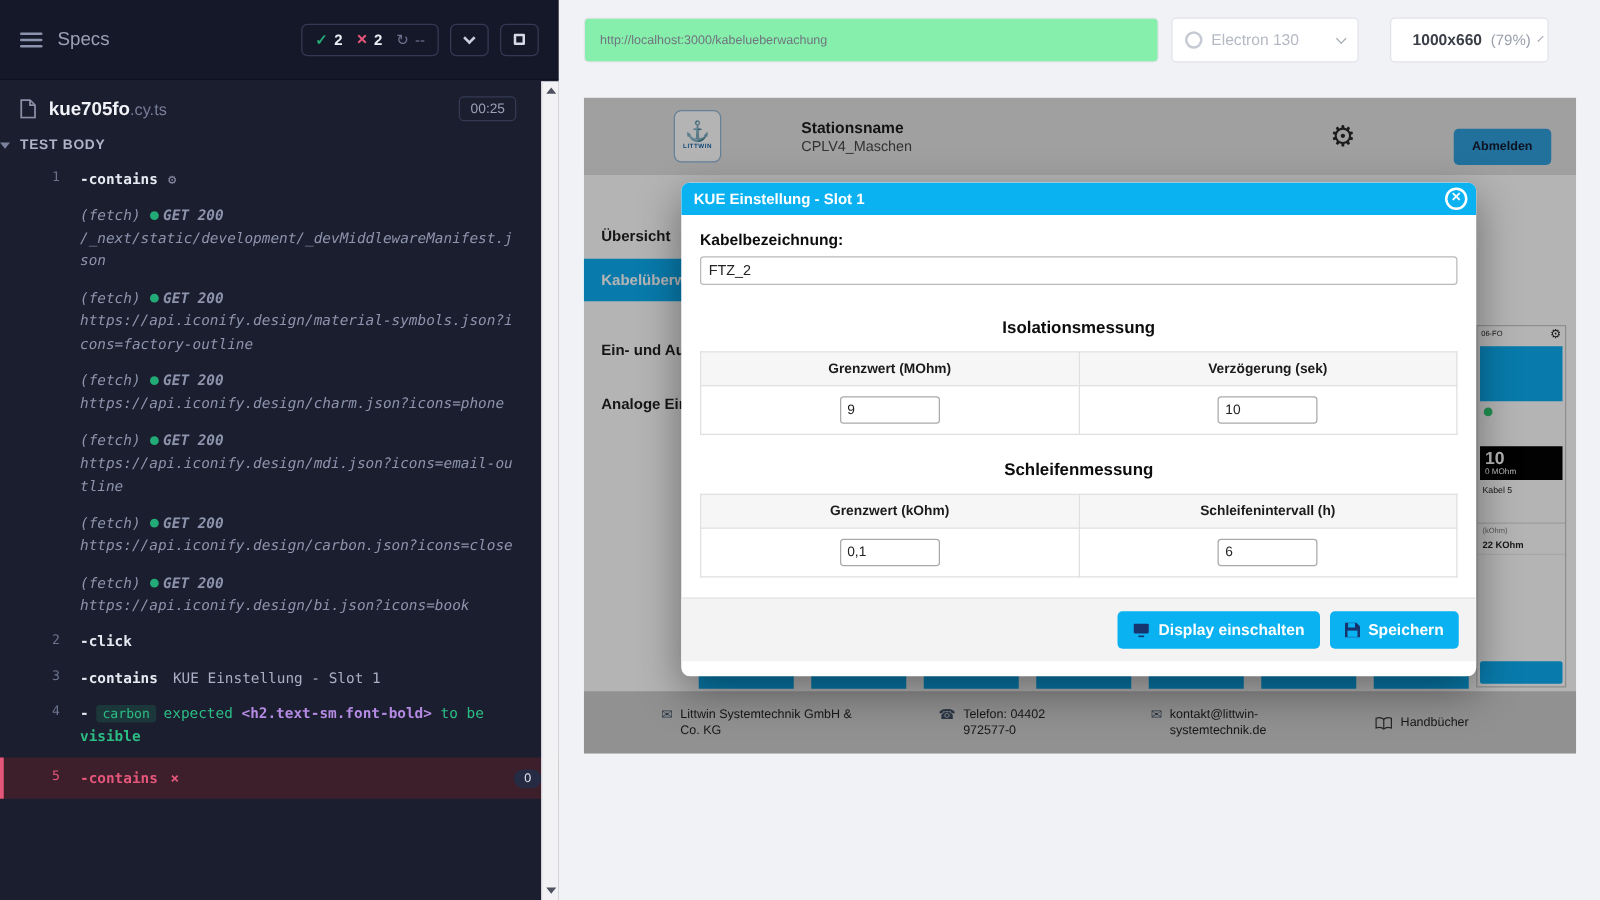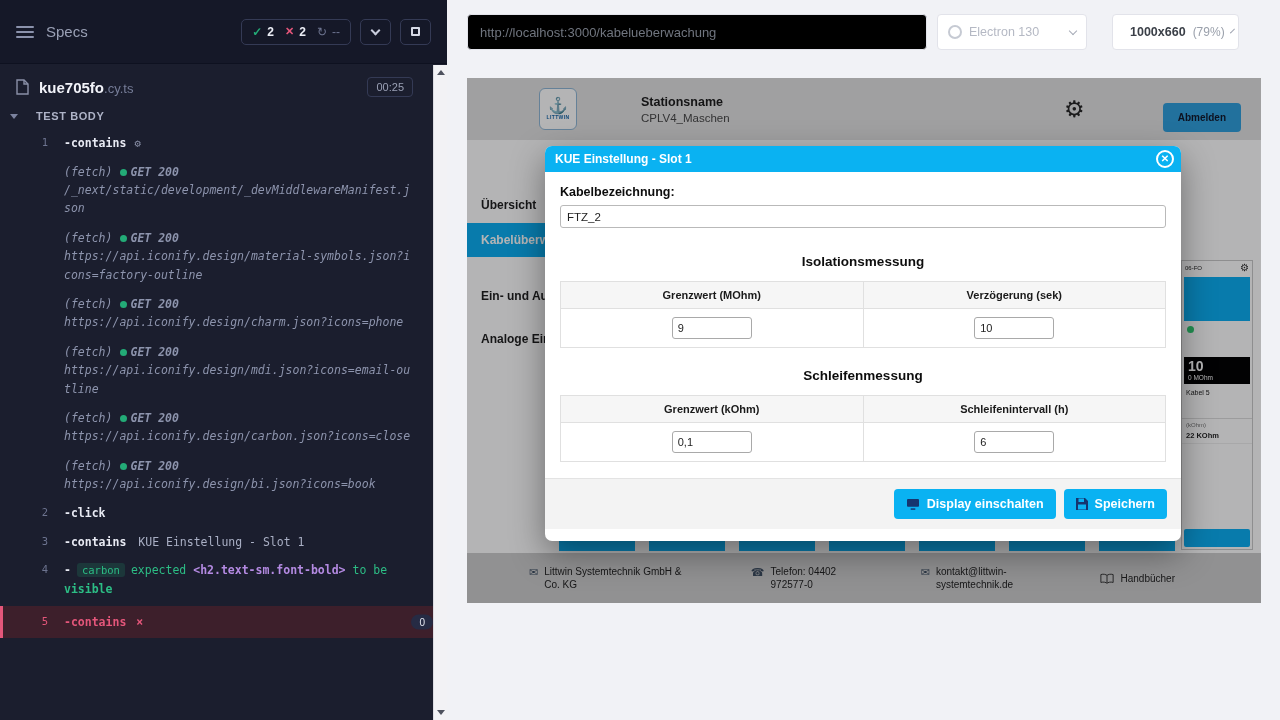--- a/index.html
+++ b/index.html
@@ -21,21 +21,21 @@
   .stat .muted { color:#6d7490; font-weight:normal; }
   .hbtn { width:31px; height:26px; border:1px solid #343a55; border-radius:5px; display:flex; align-items:center; justify-content:center; margin-left:9px; }
   .chev-dn { width:7px; height:7px; border-right:2px solid #c9cddd; border-bottom:2px solid #c9cddd; transform:rotate(45deg); margin-top:-3px; }
   .stop-sq { width:9px; height:9px; border:2px solid #d6d9e6; border-radius:1px; }
 
   .spec-row { display:flex; align-items:center; padding:13px 16px 9px; }
   .spec-name { color:#f2f3f9; font-size:15px; font-weight:bold; margin-left:10px; }
   .spec-ext { color:#767d98; font-size:13px; font-weight:normal; }
   .spec-time { margin-left:auto; margin-right:18px; border:1px solid #343a55; border-radius:4px; color:#9aa0b5; font-size:11px; padding:3px 8px; }
 
-  .suite-row { display:flex; align-items:center; gap:18px; padding:4px 10px 6px; }
+  .suite-row { display:flex; align-items:center; gap:8px; padding:4px 0 6px; }
   .tri-dn { width:0; height:0; border-left:4px solid transparent; border-right:4px solid transparent; border-top:5px solid #7b829e; }
   .suite-label { color:#aeb3c7; font-size:11px; font-weight:bold; letter-spacing:.6px; }
 
   .log { font-family:"DejaVu Sans Mono", monospace; font-size:11.5px; padding-top:4px; }
   .lrow { display:flex; padding:2px 0; }
   .lnum { width:48px; flex:none; text-align:right; color:#6d7490; font-size:10.5px; padding-top:2px; }
   .lbody { margin-left:16px; flex:1; min-width:0; padding-right:32px; line-height:1.6; }
   .cmd { color:#e8eaf3; font-weight:bold; }
   .gear-sm { color:#8a90a8; font-size:11px; margin-left:8px; font-style:normal; }
   .fetch { color:#8d94ad; font-style:italic; word-break:break-all; margin-bottom:7px; }
@@ -55,42 +55,42 @@
 
   
   .rep-scroll { position:absolute; left:433px; top:65px; width:14px; height:655px; background:#f2f2f5; border-left:1px solid #dcdce2; }
   .sarr { position:absolute; left:3px; width:0; height:0; border-left:4px solid transparent; border-right:4px solid transparent; }
   .sarr.up { top:5px; border-bottom:5px solid #4e525e; }
   .sarr.dn { bottom:5px; border-top:5px solid #4e525e; }
 
   
   .runner { position:absolute; left:447px; top:0; width:833px; height:720px; background:#f1f2f6; }
   .controls { display:flex; align-items:center; padding:14px 0 0 20px; }
-  .urlbar { width:460px; height:36px; background:#000000; border:1px solid #e2e3ea; border-radius:4px; font-size:13px; color:#70757f; padding:0 12px; font-family:"Liberation Sans",sans-serif; }
+  .urlbar { width:460px; height:36px; background:#86efac; border:1px solid #e2e3ea; border-radius:4px; font-size:10px; color:#70757f; padding:0 12px; font-family:"Liberation Sans",sans-serif; }
   .selectbox { height:36px; background:#fff; border:1px solid #e2e3ea; border-radius:4px; display:flex; align-items:center; padding:0 10px; gap:7px; }
   .browser-select { width:150px; margin-left:10px; color:#b5b9c4; font-size:12.5px; }
   .electron-ring { width:14px; height:14px; border:2px solid #c6cad3; border-radius:50%; flex:none; }
   .viewport-select { width:127px; margin-left:25px; }
   .vp-size { color:#3a3f47; font-size:12.5px; font-weight:bold; }
   .vp-zoom { color:#9aa0ab; font-size:12px; }
   .chev-sm { width:6px; height:6px; border-right:1.5px solid #a6abb7; border-bottom:1.5px solid #a6abb7; transform:rotate(45deg); margin:-2px 0 0 auto; }
 
   
   .aut { position:absolute; left:20px; top:78px; width:794px; height:525px; background:#fff; overflow:hidden; }
   .app-header { height:62px; background:#e2e2e2; display:flex; align-items:center; position:relative; }
   .logo-box { margin-left:72px; width:38px; height:42px; background:#fff; border:1px solid #8fb7d6; border-radius:6px; display:flex; flex-direction:column; align-items:center; justify-content:center; color:#1565a8; }
   .logo-glyph { font-size:16px; line-height:1; }
   .logo-text { font-size:5px; font-weight:bold; letter-spacing:.4px; }
   .station { margin-left:64px; }
   .station-label { font-size:12.5px; font-weight:bold; color:#1a1a1a; }
   .station-name { font-size:11.5px; color:#474747; margin-top:3px; }
   .hdr-gear { margin-left:auto; font-size:23px; color:#262626; line-height:1; }
   .logout-btn { margin:16px 20px 0 78px; background:#2f9fdd; color:#0f172a; border:none; border-radius:4px; font-size:10px; font-weight:bold; padding:9px 15px; font-family:"Liberation Sans",sans-serif; }
 
-  .nav { position:absolute; left:0; top:62px; width:150px; }
+  .nav { position:absolute; left:0; top:46px; width:150px; }
   .nav-item { font-size:12px; font-weight:bold; color:#1d1d1d; padding:8px 0 8px 14px; }
   .nav-item.i1 { margin-top:50px; }
   .nav-item.active { background:#0aaef2; color:#fff; margin-top:3px; padding:10px 0 10px 14px; }
   .nav-item.i3 { margin-top:24px; }
   .nav-item.i4 { margin-top:13px; }
 
   .right-card { position:absolute; left:714px; top:182px; width:72px; height:290px; background:#fff; border:1px solid #c9c9c9; display:flex; flex-direction:column; }
   .rc-top { display:flex; justify-content:space-between; align-items:center; padding:2px 3px; }
   .rc-id { font-size:6px; color:#222; }
   .rc-gear { font-size:10px; color:#2a2a2a; line-height:1; }

